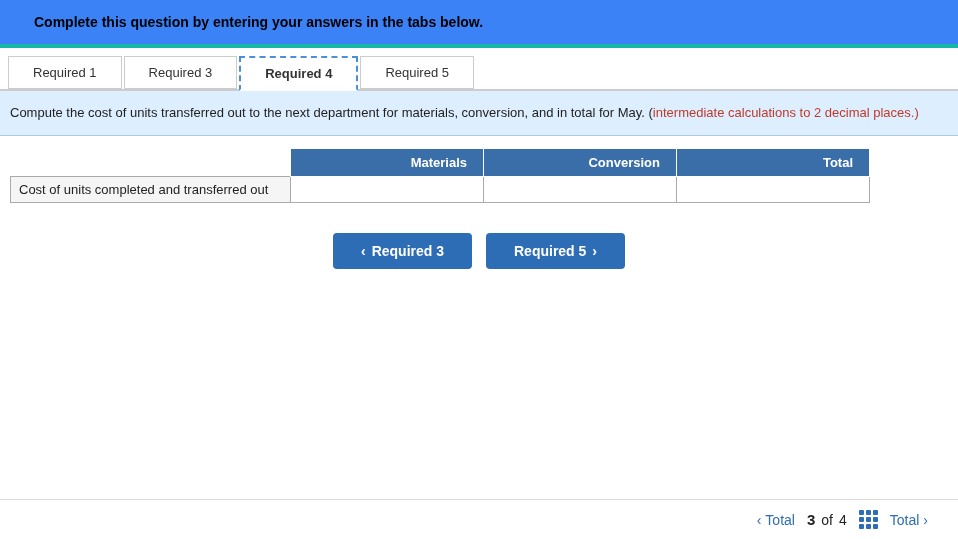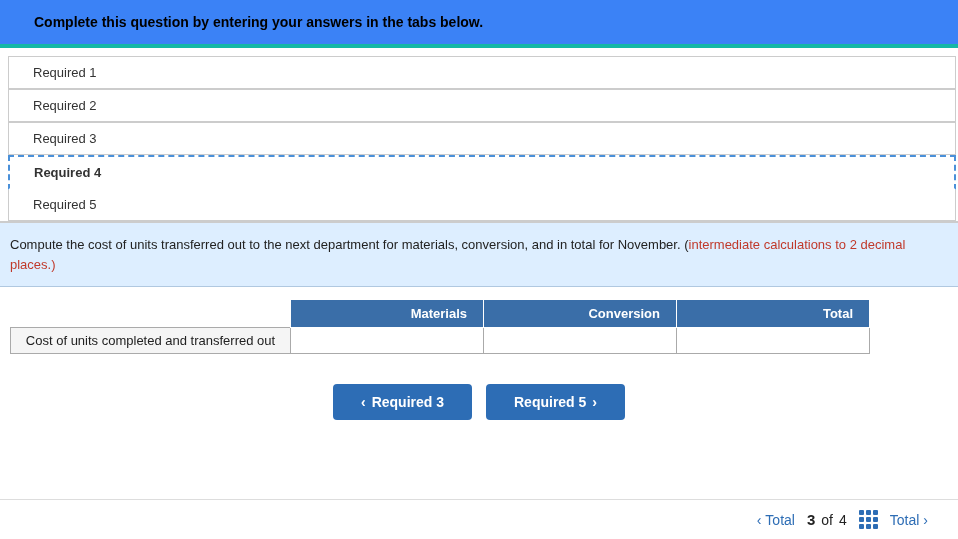--- a/index.html
+++ b/index.html
@@ -13,21 +13,20 @@
       font-size: 14px;
       border-bottom: 4px solid #14b8a6;
     }
 
     
     .tabs-container {
       display: flex;
       border-bottom: 2px solid #ccc;
       background: #fff;
       padding: 8px 0 0 8px;
-      flex-direction: column;
     }
 
     .tab {
       padding: 8px 24px;
       border: 1px solid #ccc;
       margin-right: 2px;
       cursor: pointer;
       background: #fff;
       font-size: 13px;
       color: #333;
@@ -87,21 +86,20 @@
       border: 1px solid #aaa;
       padding: 5px 8px;
       font-size: 13px;
     }
 
     table tbody td.label-cell {
       background: #f5f5f5;
       min-width: 280px;
       font-size: 13px;
       color: #222;
-      text-align: center;
     }
 
     table tbody td.input-cell {
       background: #fff;
       min-width: 130px;
       padding: 0;
     }
 
     table tbody td.input-cell input {
       width: 100%;
@@ -206,28 +204,27 @@
   </style>
 </head>
 <body>
 
 <div class="instruction-bar">
   <span>Complete this question by entering your answers in the tabs below.</span>
 </div>
 
 <div class="tabs-container">
   <div class="tab">Required 1</div>
-  <div class="tab">Required 2</div>
   <div class="tab">Required 3</div>
   <div class="tab active">Required 4</div>
   <div class="tab">Required 5</div>
 </div>
 
 <div class="content-area">
-  <span class="main-text">Compute the cost of units transferred out to the next department for materials, conversion, and in total for November. (</span><span class="sub-text">intermediate calculations to 2 decimal places.)</span>
+  <span class="main-text">Compute the cost of units transferred out to the next department for materials, conversion, and in total for May. (</span><span class="sub-text">intermediate calculations to 2 decimal places.)</span>
 </div>
 
 <div class="table-wrapper">
   <table>
     <thead>
       <tr>
         <th style="background:#3a6ea8; min-width:280px; visibility:hidden; border:none;"></th>
         <th>Materials</th>
         <th>Conversion</th>
         <th>Total</th>

